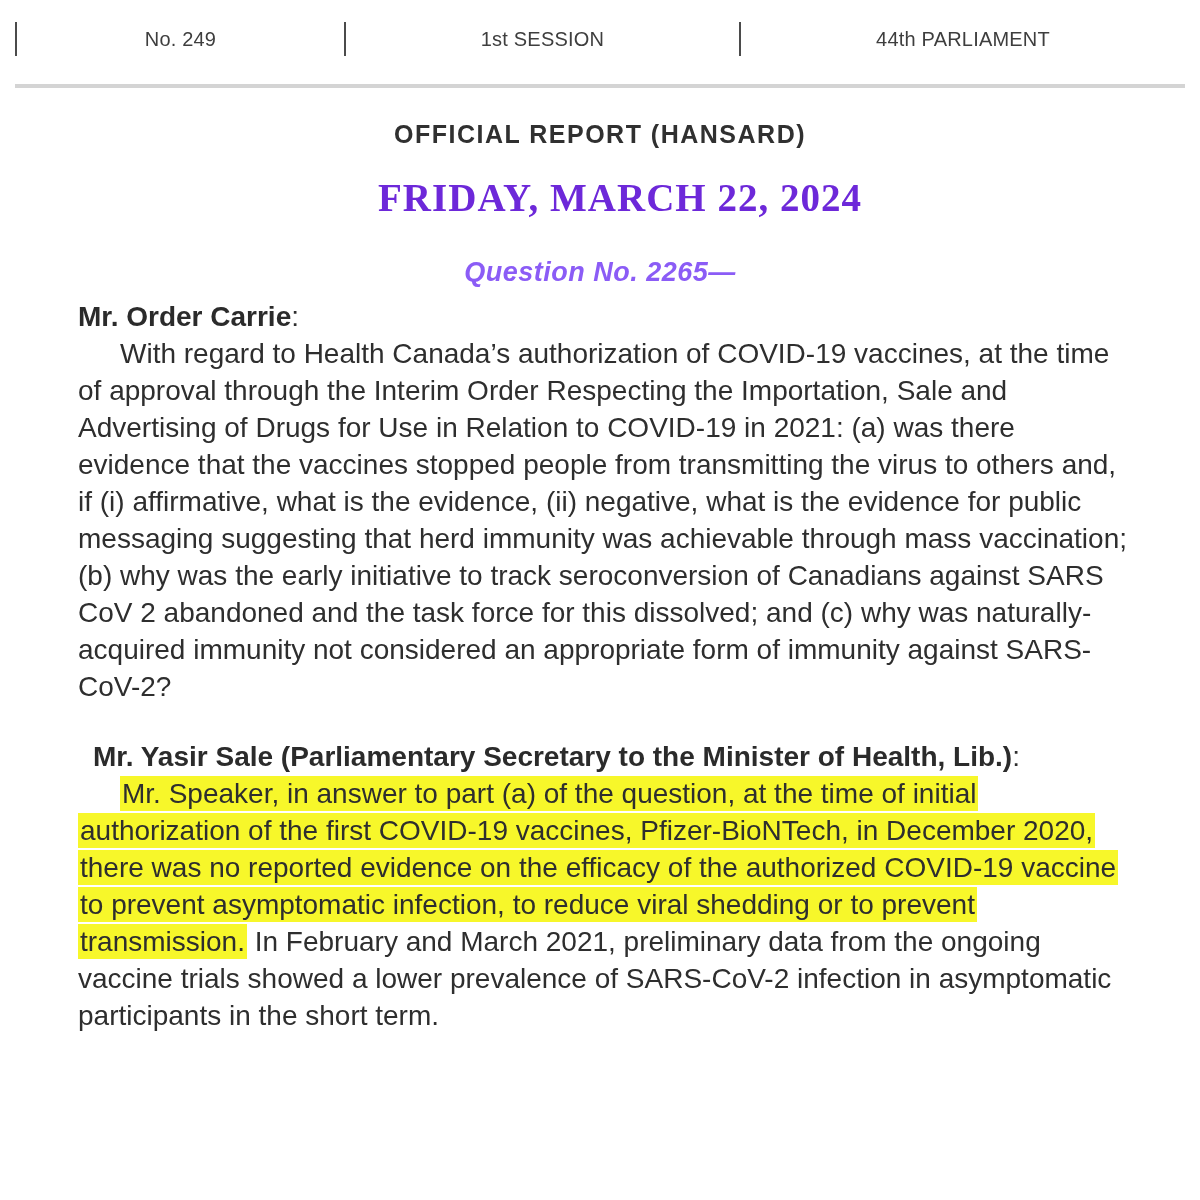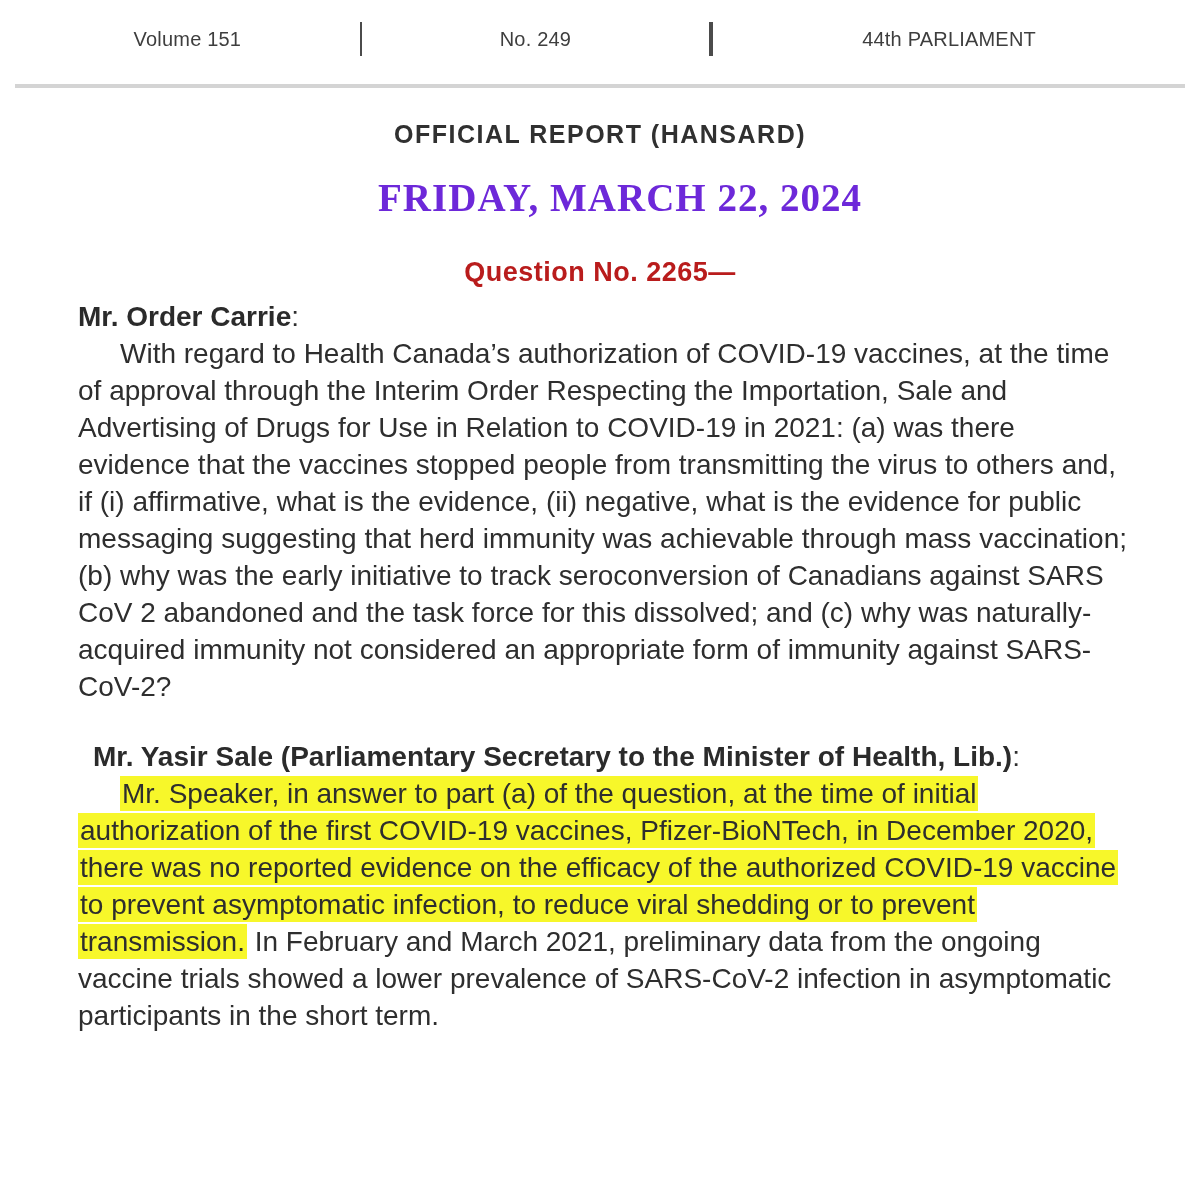--- a/index.html
+++ b/index.html
@@ -37,45 +37,45 @@
     margin-top:32px;text-align:center;
     font-size:25px;font-weight:bold;letter-spacing:1.5px;color:#303030;
   }
   .date-title{
     margin-top:26px;text-align:center;
     font-family:"Liberation Serif","DejaVu Serif",serif;
     font-size:39px;font-weight:600;letter-spacing:1px;color:#6d28d9;margin-left:40px;
   }
   .q-heading{
     margin-top:37px;text-align:center;
-    font-size:27px;font-weight:bold;letter-spacing:0.5px;color:#b91c1c;
+    font-size:27px;font-weight:bold;letter-spacing:0.5px;color:#8b5cf6;font-style:italic;
   }
   
   .content{
     margin:10px 70px 0 78px;width:1052px;
     font-size:28px;line-height:37px;
   }
   .speaker{margin:0;}
   .speaker b{font-weight:bold;color:#2b2b2b;}
   .answer-speaker{margin-top:33px;text-indent:15px;}
   .para{margin:0;text-indent:42px;}
   mark{
     background:var(--highlight);color:inherit;
     padding:2px 2px;
     -webkit-box-decoration-break:clone;box-decoration-break:clone;
   }
 </style>
 </head>
 <body>
 
 <header class="masthead">
-  <div class="mcol c1">Volume 151</div>
   <div class="vsep"></div>
   <div class="mcol c2">No. 249</div>
   <div class="vsep"></div>
+  <div class="mcol c3">1st SESSION</div>
   <div class="vsep"></div>
   <div class="mcol c4">44th PARLIAMENT</div>
 </header>
 
 <div class="rule"></div>
 
 <div class="report-title">OFFICIAL REPORT (HANSARD)</div>
 <div class="date-title">FRIDAY, MARCH 22, 2024</div>
 <div class="q-heading">Question No. 2265—</div>
 

